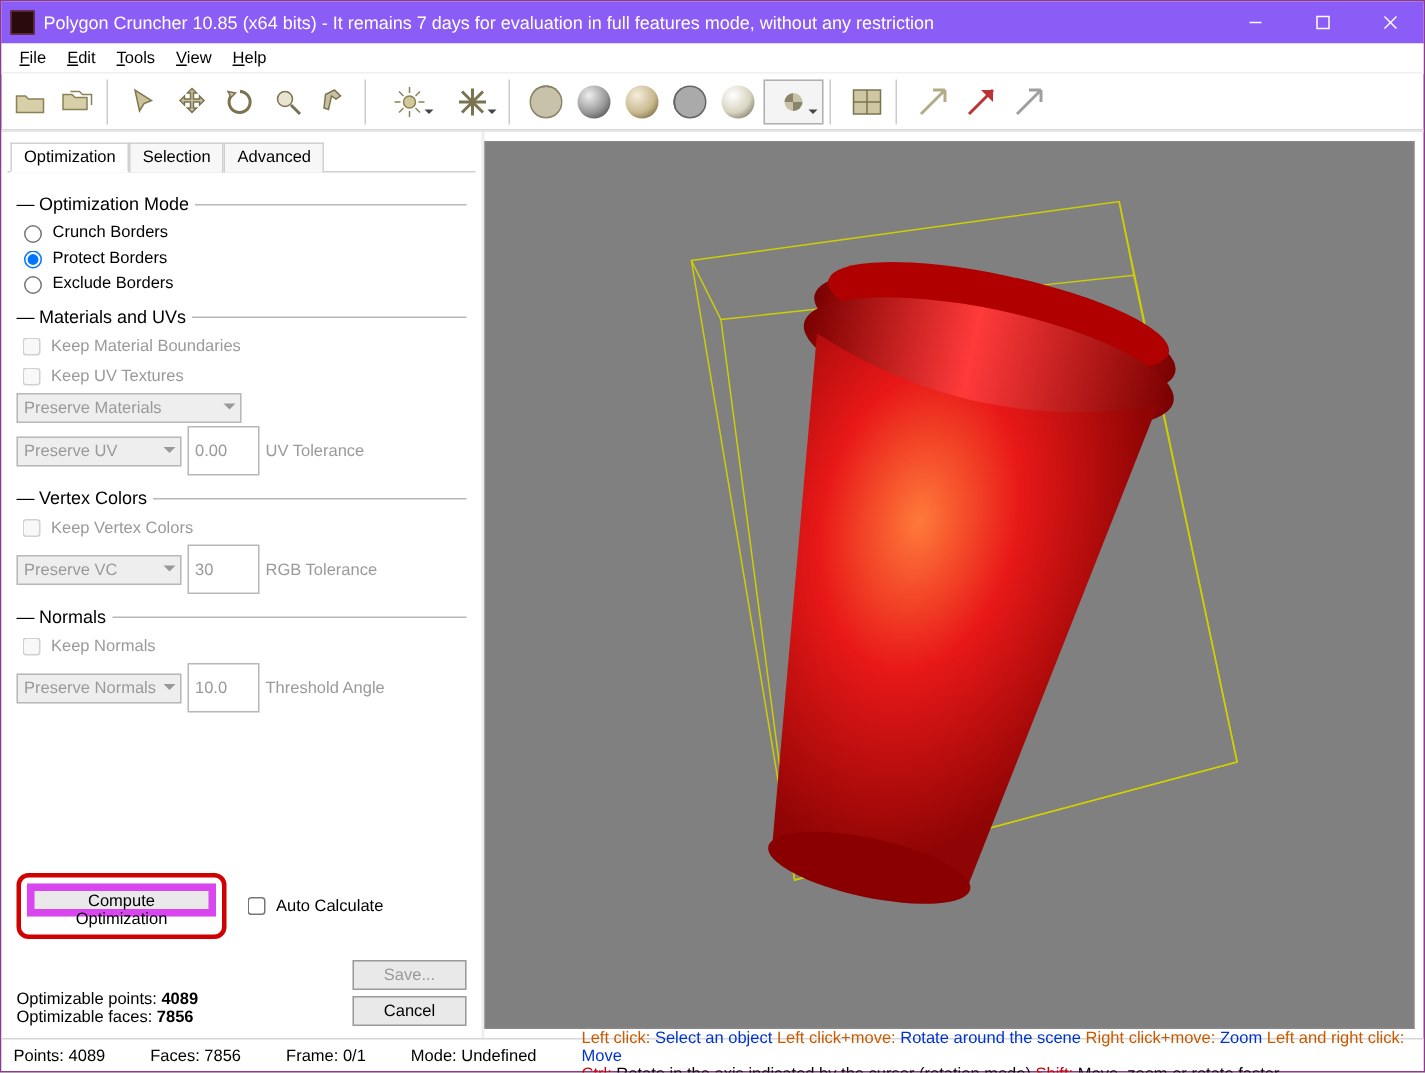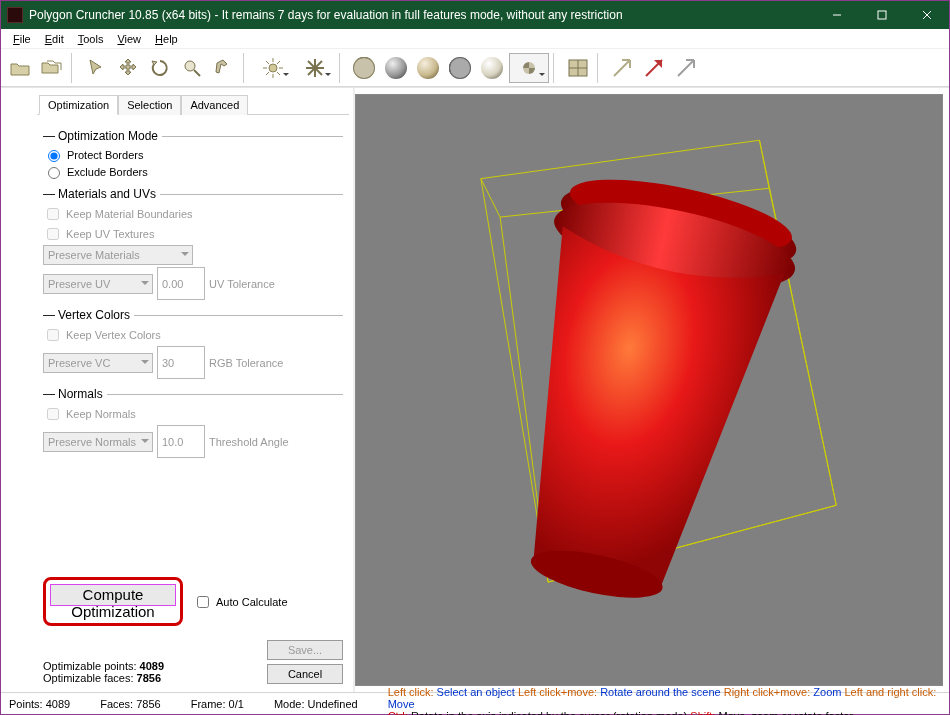--- a/index.html
+++ b/index.html
@@ -1,18 +1,18 @@
 <!DOCTYPE html>
 <html><head>
 <meta charset="utf-8">
 <style>
 * { box-sizing: border-box; font-family: "Segoe UI", Tahoma, sans-serif; font-size: 11px; }
 body { margin: 0; background: #fff; width: 950px; height: 715px; overflow: hidden; }
 .window-frame { border: 1px solid #8c3b8c; width: 950px; height: 715px; display: flex; flex-direction: column; }
-.titlebar { background: #14532d; color: #fff; display: flex; align-items: center; height: 28px; padding-left: 6px; }
+.titlebar { background: #8b5cf6; color: #fff; display: flex; align-items: center; height: 28px; padding-left: 6px; }
 .titlebar .icon-app { width: 16px; height: 16px; background: #2a0a0a; border: 1px solid #5a2a2a; margin-right: 6px; }
 .titlebar .title-text { flex: 1; font-size: 12px; }
 .titlebar .winbtn { width: 45px; height: 28px; display: flex; align-items: center; justify-content: center; }
 .titlebar .winbtn svg { stroke: #fff; }
 .menubar { display: flex; padding: 2px 6px; background: #fff; height: 20px; align-items: center; gap: 2px; border-bottom: 1px solid #f0f0f0; }
 .menubar .menu-item { padding: 2px 6px; }
 .menubar .menu-item span.u { text-decoration: underline; }
 .toolbar { display: flex; padding: 4px; gap: 2px; border-bottom: 1px solid #d8d8d8; align-items: center; height: 38px; }
 .toolbar .sep { width: 6px; height: 30px; border-left: 1px solid #ccc; margin: 0 2px; }
 .toolbar .tbtn { width: 30px; height: 30px; display: flex; align-items: center; justify-content: center; border: 1px solid transparent; }
@@ -20,37 +20,37 @@
 .toolbar .tbtn.withdd { width: 40px; position: relative; }
 .toolbar .tbtn.withdd::after { content: ""; position: absolute; right: 3px; bottom: 3px; border: 3px solid transparent; border-top-color: #444; }
 .sphere { width: 22px; height: 22px; border-radius: 50%; }
 .sphere.light { background: radial-gradient(circle at 35% 30%, #fff, #d8d3c0 55%, #5a5545); }
 .sphere.grey  { background: radial-gradient(circle at 35% 30%, #eee, #999 55%, #333); }
 .sphere.beige { background: radial-gradient(circle at 35% 30%, #f5eedd, #c9b98e 55%, #5a4a28); }
 .sphere.wire  { background: #c8c2aa; box-shadow: inset 0 0 0 1px #8a8468, inset 0 6px 0 -5px #8a8468, inset 0 12px 0 -11px #8a8468; border-radius:50%; }
 .sphere.wire2 { background: #aaa; box-shadow: inset 0 0 0 1px #666, inset 6px 0 0 -5px #666, inset 12px 0 0 -11px #666; border-radius:50%; }
 .sphere.check { background: repeating-conic-gradient(#c8c2aa 0 25%, #8a8468 0 50%); border-radius:50%; }
 .content-area { flex: 1; display: flex; min-height: 0; border-top: 1px solid #e5e5e5; }
-.side-panel { width: 322px; background: #fff; display: flex; flex-direction: column; border-right: 2px solid #eee; margin-left: 32px; }
+.side-panel { width: 322px; background: #fff; display: flex; flex-direction: column; border-right: 2px solid #eee; }
 .tabs { display: flex; padding: 2px 2px 0 2px; border-bottom: 1px solid #d0d0d0; margin: 4px 4px 0 4px; }
 .tabs .tab { padding: 3px 8px; border: 1px solid #d0d0d0; border-bottom: none; background: #f7f7f7; font-size: 11px; position: relative; top: 1px; }
 .tabs .tab.active { background: #fff; border-bottom: 1px solid #fff; }
 .panel-body { padding: 6px 10px; flex: 1; overflow: auto; }
 .group-label { display: flex; align-items: center; font-weight: normal; margin: 8px 0 4px 0; font-size: 12px; }
 .group-label::before { content: "—"; margin-right: 3px; color: #000; }
 .group-label::after { content: ""; flex: 1; border-top: 1px solid #b8b8b8; margin-left: 4px; }
 .opt-row { display: flex; align-items: center; gap: 4px; margin: 2px 0; font-size: 11px; }
 .opt-row.disabled, .opt-row.disabled * { color: #9a9a9a; }
 .radio, .check { width: 12px; height: 12px; }
 .combo { width: 150px; height: 20px; border: 1px solid #b8b8b8; background: #eee; padding: 1px 4px; font-size: 11px; appearance: none; position: relative; }
 .combo-wrap { position: relative; display: inline-block; }
 .combo-wrap::after { content: ""; position: absolute; right: 4px; top: 7px; border: 4px solid transparent; border-top-color: #999; }
 .spin { width: 48px; height: 33px; border: 1px solid #b8b8b8; background: #fff; font-size: 11px; padding-left: 4px; }
 .compute-row { display: flex; align-items: center; gap: 10px; padding: 6px 10px; }
-.compute-btn { width: 126px; height: 22px; background: #e9e9e9; border: 1px solid #d946ef; font-size: 15px; }
+.compute-btn { width: 126px; height: 22px; background: #e9e9e9; border: 5px solid #d946ef; font-size: 11px; }
 .highlight-ring { border: 3px solid #d10000; border-radius: 8px; padding: 4px; display: inline-block; box-shadow: 0 0 0 1px #fff inset; }
 .stats-row { display: flex; align-items: flex-end; justify-content: space-between; padding: 8px 10px; }
 .save-btn, .cancel-btn { width: 76px; height: 20px; background: #e9e9e9; border: 1px solid #9a9a9a; font-size: 11px; }
 .save-btn[disabled] { color: #999; }
 .viewport { flex: 1; background: #808080; position: relative; margin: 6px 6px 6px 0; border: 1px solid #888; overflow: hidden; }
 .statusbar { display: flex; align-items: center; height: 22px; border-top: 1px solid #d5d5d5; padding: 0 8px; font-size: 11px; gap: 30px; background: #fff; }
 .statusbar .seg { white-space: nowrap; }
 .hints { font-size: 11px; }
 .hints .blue { color: #0033cc; } .hints .orange { color: #c85a00; } .hints .red { color: #cc0000; }
 </style>
@@ -201,20 +201,24 @@
 
   <div class="content-area">
     <div class="side-panel">
       <div class="tabs">
         <div class="tab active">Optimization</div>
         <div class="tab">Selection</div>
         <div class="tab">Advanced</div>
       </div>
       <div class="panel-body">
         <div class="group-label">Optimization Mode</div>
+        <div class="opt-row">
+            <input type="radio" class="radio" name="optmode" style="">
+            <span>Crunch Borders</span>
+          </div>
         <div class="opt-row">
             <input type="radio" class="radio" name="optmode" checked="" style="">
             <span>Protect Borders</span>
           </div>
         <div class="opt-row">
             <input type="radio" class="radio" name="optmode" style="">
             <span>Exclude Borders</span>
           </div>
 
         <div class="group-label">Materials and UVs</div>

